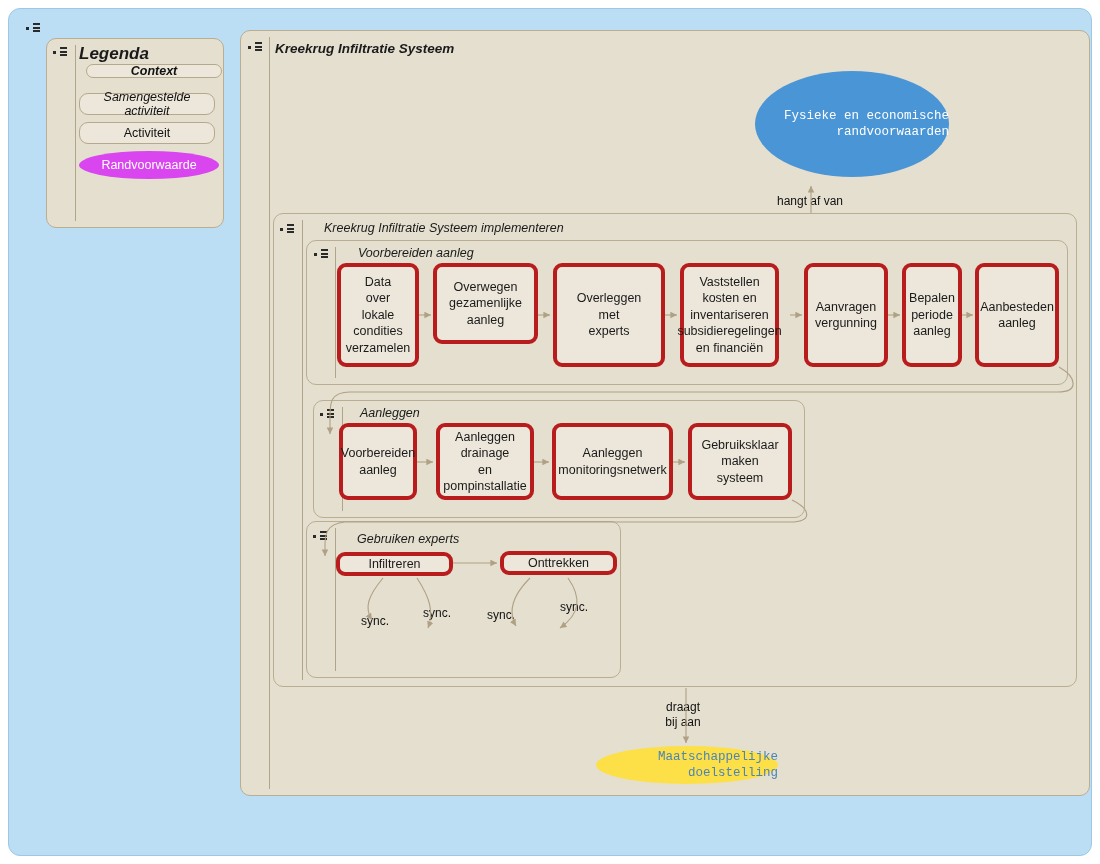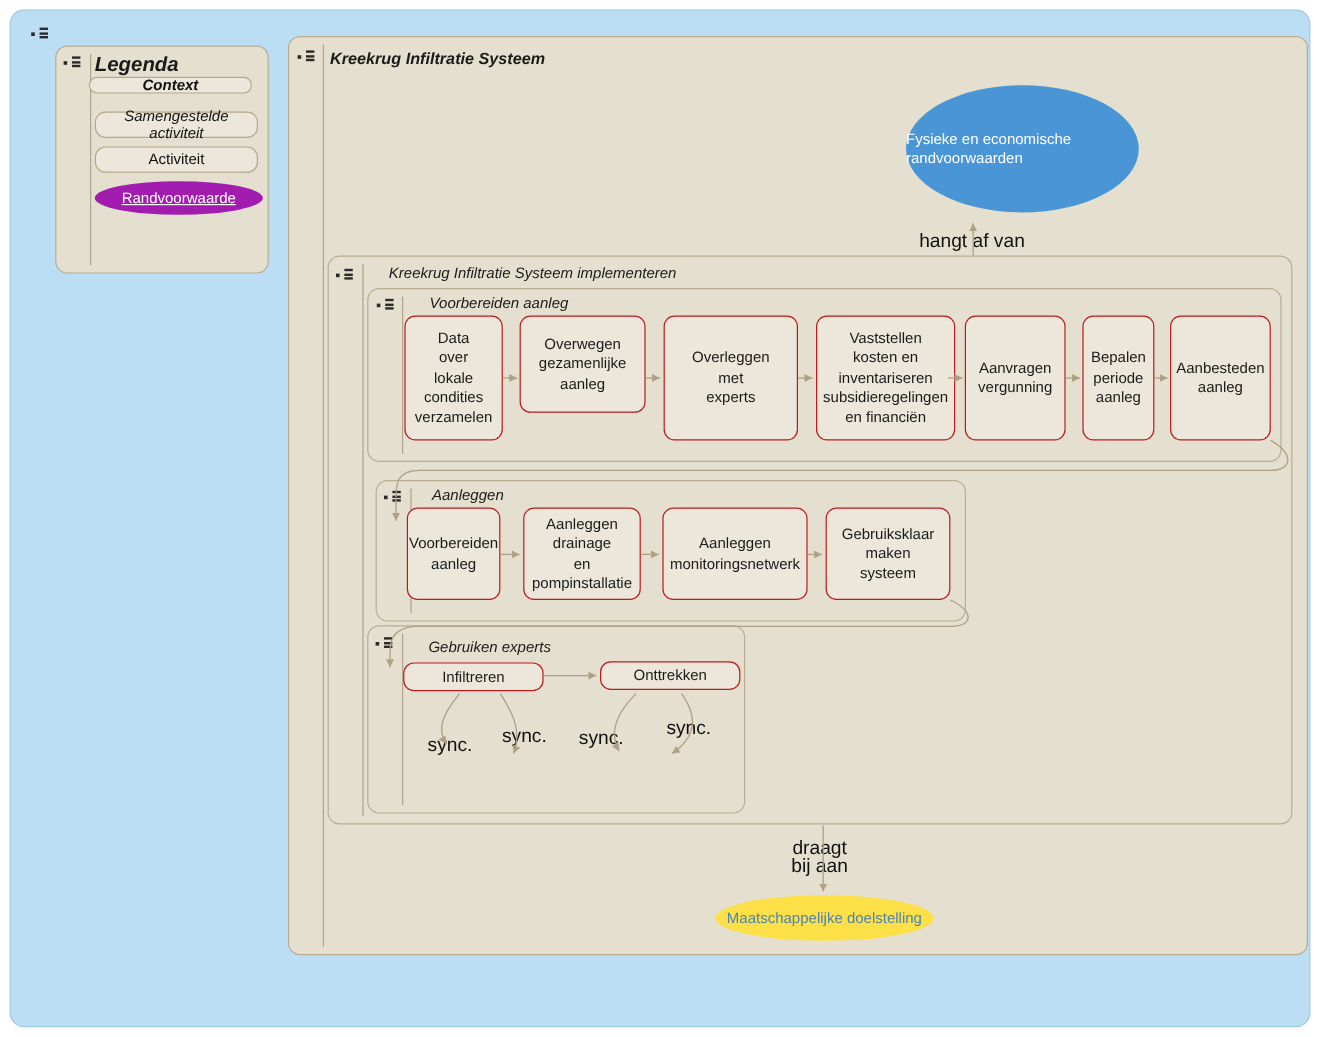--- a/index.html
+++ b/index.html
@@ -62,49 +62,50 @@
     background: #2a2a2a;
     margin-bottom: 1.5px;
   }
   .mark .bars i:nth-child(2) { width: 7px; }
   .mark .bars i:nth-child(3) { width: 7px; }
 
   
   .node {
     position: absolute;
     background: #ece7da;
-    border: 1px solid #b91c1c;
+    border: 4px solid #b91c1c;
     border-radius: 9px;
     display: flex;
     align-items: center;
     justify-content: center;
     text-align: center;
     color: #1a1a1a;
     font-size: 12.5px;
     line-height: 16.5px;
     padding: 3px 5px;
   }
 
   
   .ellipse {
     position: absolute;
     border-radius: 50%;
     display: flex;
     align-items: center;
     justify-content: center;
-    text-align: left;
+    text-align: right;
     line-height: 16px;
+    font-family: Liberation Mono, monospace;
   }
   .ellipse.blue { background: #4a95d6; color: #ffffff; font-size: 12.5px; }
   .ellipse.white { background: #fde047; color: #4a84b8; font-size: 12.5px; }
 
   
   .edge-label {
     position: absolute;
-    font-size: 16px;
+    font-size: 12px;
     line-height: 15px;
     color: #111111;
     text-align: center;
     white-space: pre-line;
   }
 
   
   .lg-item {
     position: absolute;
     display: flex;
@@ -115,21 +116,21 @@
   }
   .lg-rect {
     background: #ece7da;
     border: 1px solid #b5a98d;
     border-radius: 9px;
     color: #111;
   }
   .lg-rect.b { font-weight: bold; font-style: italic; }
   .lg-rect.i { font-style: italic; }
   .lg-ell { border-radius: 50%; }
-  .lg-ell.blue { background: #a21caf; color: #fff; text-decoration: underline; }
+  .lg-ell.blue { background: #d946ef; color: #fff; }
   .lg-ell.white { background: #ffffff; color: #4a84b8; }
 
   svg.overlay {
     position: absolute;
     left: 0; top: 0;
     width: 1100px; height: 864px;
     pointer-events: none;
   }
 </style>
 </head>
@@ -154,21 +155,21 @@
   <div class="mark" style="left:53px; top:47px;">
     <span class="dot"></span>
       <span class="bars">
         <i></i>
         <i></i>
         <i></i>
       </span>
   </div>
   <div class="grp-title" style="left:79px; top:44px; font-size:17px;">Legenda</div>
 
-  <div class="lg-item lg-rect b" style="left:74px; top:64px; width:136px; height:14px;">Context</div>
+  <div class="lg-item lg-rect b" style="left:86px; top:64px; width:136px; height:14px;">Context</div>
   <div class="lg-item lg-rect i" style="left:79px; top:93px; width:136px; height:22px;">Samengestelde activiteit</div>
   <div class="lg-item lg-rect" style="left:79px; top:122px; width:136px; height:22px;">Activiteit</div>
   <div class="lg-item lg-ell blue" style="left:79px; top:151px; width:140px; height:28px;">Randvoorwaarde</div>
 
   <div class="grp" style="left:240px; top:30px; width:850px; height:766px;">
     <div class="hdr-rule" style="left:28px; top:6px; height:752px;"></div>
   </div>
   <div class="mark" style="left:248px; top:42px;">
     <span class="dot"></span>
       <span class="bars">
@@ -206,21 +207,21 @@
         <i></i>
         <i></i>
         <i></i>
       </span>
   </div>
   <div class="grp-title plain" style="left:338px; top:246px; font-size:12.5px;">Voorbereiden aanleg</div>
 
   <div class="node" style="left:337px; top:263px; width:82px; height:104px;">Data<br>over<br>lokale<br>condities<br>verzamelen</div>
   <div class="node" style="left:433px; top:263px; width:105px; height:81px;">Overwegen<br>gezamenlijke<br>aanleg</div>
   <div class="node" style="left:553px; top:263px; width:112px; height:104px;">Overleggen<br>met<br>experts</div>
-  <div class="node" style="left:680px; top:263px; width:116px; height:104px;">Vaststellen<br>kosten en<br>inventariseren<br>subsidieregelingen<br>en financiën</div>
+  <div class="node" style="left:680px; top:263px; width:99px; height:104px;">Vaststellen<br>kosten en<br>inventariseren<br>subsidieregelingen<br>en financiën</div>
   <div class="node" style="left:804px; top:263px; width:84px; height:104px;">Aanvragen<br>vergunning</div>
   <div class="node" style="left:902px; top:263px; width:60px; height:104px;">Bepalen<br>periode<br>aanleg</div>
   <div class="node" style="left:975px; top:263px; width:84px; height:104px;">Aanbesteden<br>aanleg</div>
 
   <div class="grp" style="left:313px; top:400px; width:492px; height:118px;">
     <div class="hdr-rule" style="left:28px; top:6px; height:104px;"></div>
   </div>
   <div class="mark" style="left:320px; top:409px;">
     <span class="dot"></span>
       <span class="bars">

